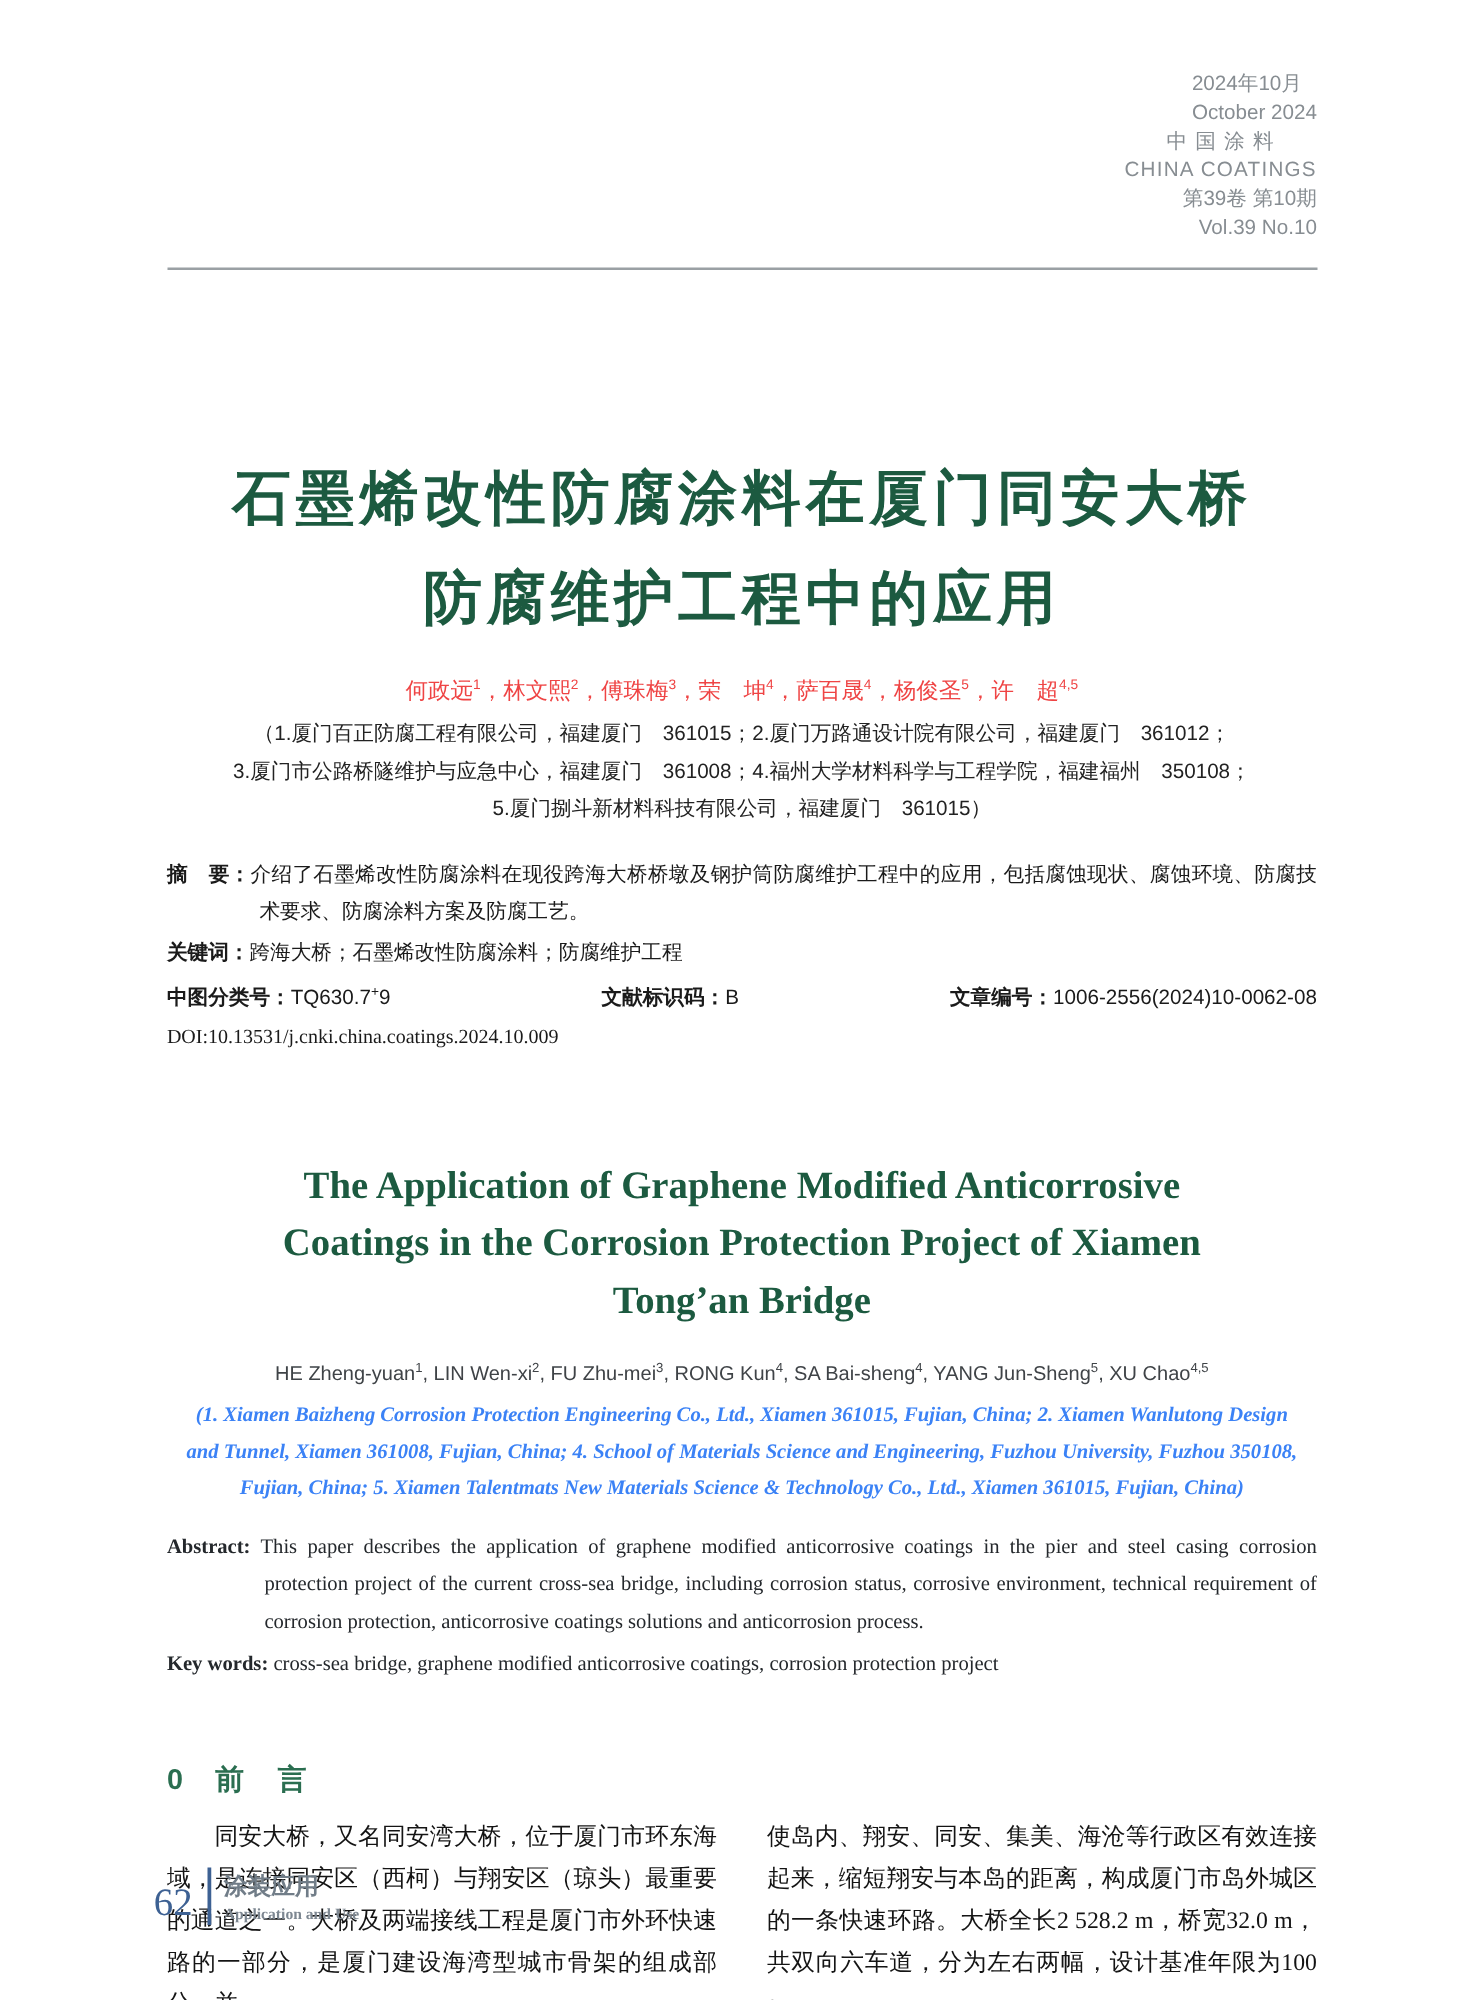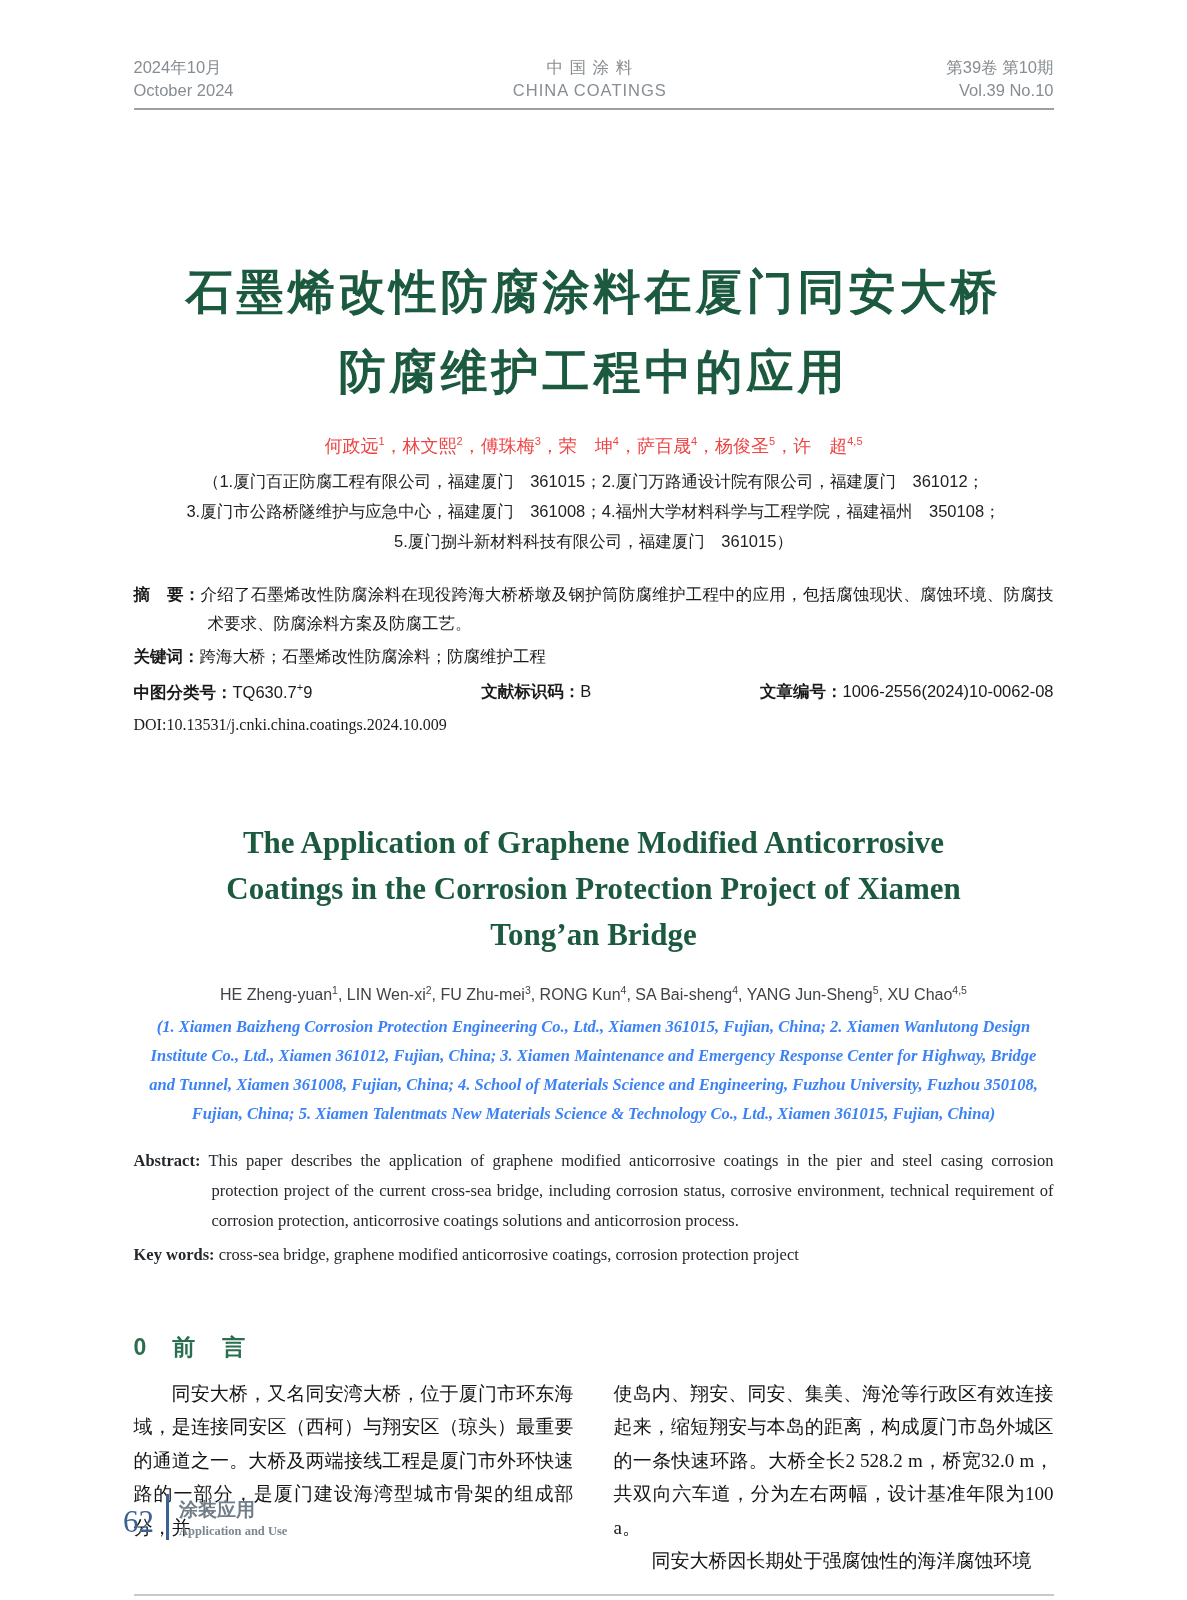--- a/index.html
+++ b/index.html
@@ -8,21 +8,21 @@
     width:1187px;height:1600px;
     background:#ffffff;
     overflow:hidden;
     font-family:"Liberation Sans",sans-serif;
     color:#1a1a1a;
     box-sizing:border-box;
   }
   .content{width:920px;margin:0 auto;padding-top:56px;}
   
   .jheader{display:flex;justify-content:space-between;align-items:flex-end;
-    color:#878d92;padding-bottom:6px;border-bottom:2px solid #9aa0a4;}
+    color:#878d92;padding-bottom:20px;border-bottom:2px solid #9aa0a4;flex-direction:column;}
   .jheader .col{line-height:23px;font-size:16.5px;}
   .jheader .center{text-align:center;letter-spacing:1px;}
   .jheader .right{text-align:right;}
   
   .title-cn{margin-top:142px;text-align:center;color:#1c5a40;
     font-weight:bold;font-size:47px;line-height:80px;letter-spacing:4px;}
   
   .authors-cn{margin-top:22px;text-align:center;font-size:18px;color:#ef4444;}
   .authors-cn sup{font-size:11px;}
   .affil-cn{margin-top:8px;text-align:center;font-size:16.5px;line-height:30px;color:#222;}
@@ -122,21 +122,20 @@
       <div>Coatings in the Corrosion Protection Project of Xiamen</div>
       <div>Tong’an Bridge</div>
     </div>
 
     <div class="authors-en">
       <span><span>HE Zheng-yuan</span><sup>1</sup><span>, </span></span><span><span>LIN Wen-xi</span><sup>2</sup><span>, </span></span><span><span>FU Zhu-mei</span><sup>3</sup><span>, </span></span><span><span>RONG Kun</span><sup>4</sup><span>, </span></span><span><span>SA Bai-sheng</span><sup>4</sup><span>, </span></span><span><span>YANG Jun-Sheng</span><sup>5</sup><span>, </span></span><span><span>XU Chao</span><sup>4,5</sup><span></span></span>
     </div>
 
     <div class="affil-en">
       <div>(1. Xiamen Baizheng Corrosion Protection Engineering Co., Ltd., Xiamen 361015, Fujian, China; 2. Xiamen Wanlutong Design</div>
-      <div>Institute Co., Ltd., Xiamen 361012, Fujian, China; 3. Xiamen Maintenance and Emergency Response Center for Highway, Bridge</div>
       <div>and Tunnel, Xiamen 361008, Fujian, China; 4. School of Materials Science and Engineering, Fuzhou University, Fuzhou 350108,</div>
       <div>Fujian, China; 5. Xiamen Talentmats New Materials Science &amp; Technology Co., Ltd., Xiamen 361015, Fujian, China)</div>
     </div>
 
     <div class="abstract-en">
       <span class="lbl">Abstract:</span> <span>This paper describes the application of graphene modified anticorrosive coatings in the pier and steel casing corrosion protection project of the current cross-sea bridge, including corrosion status, corrosive environment, technical requirement of corrosion protection, anticorrosive coatings solutions and anticorrosion process.</span>
     </div>
     <div class="kw-en">
       <span class="lbl">Key words:</span> <span>cross-sea bridge, graphene modified anticorrosive coatings, corrosion protection project</span>
     </div>

